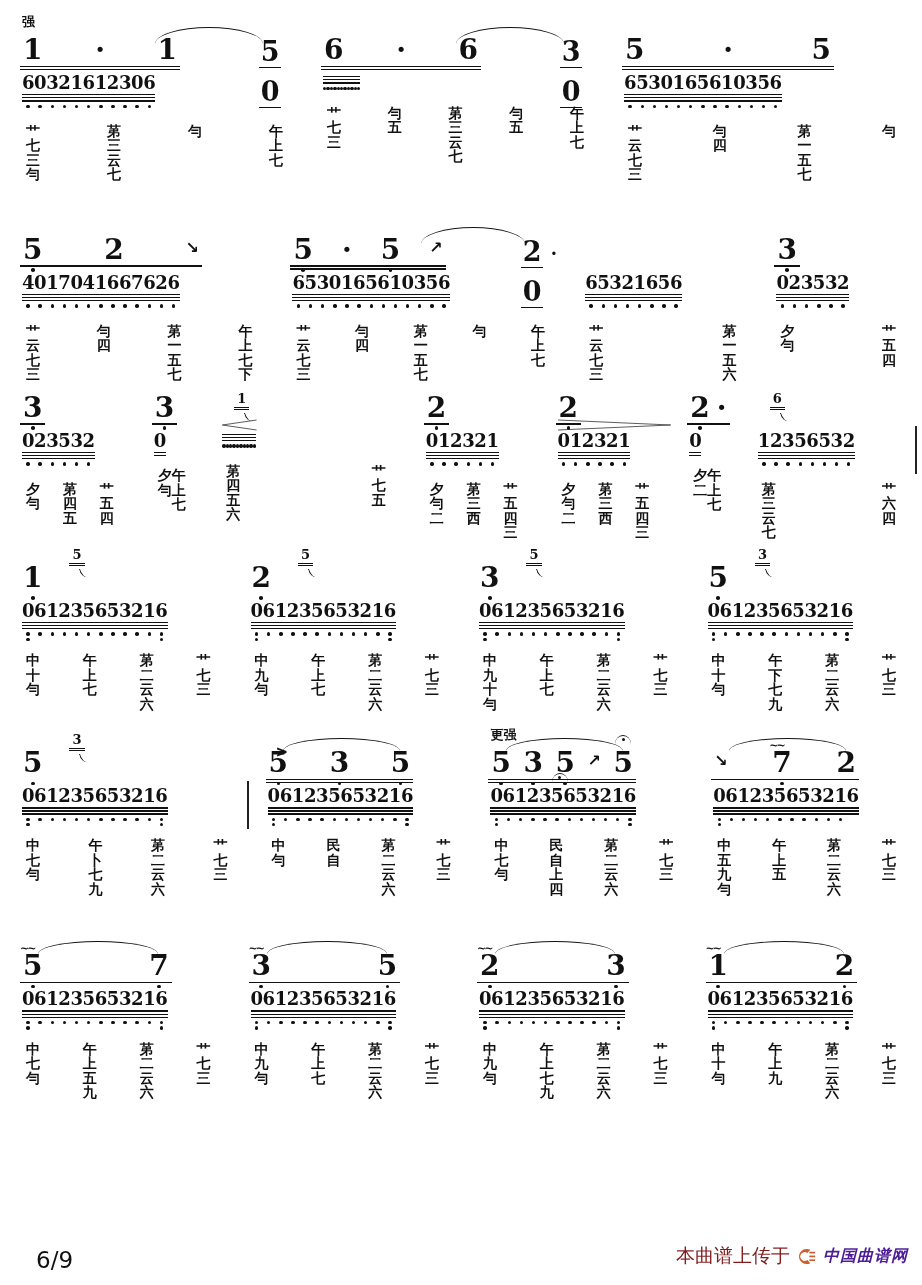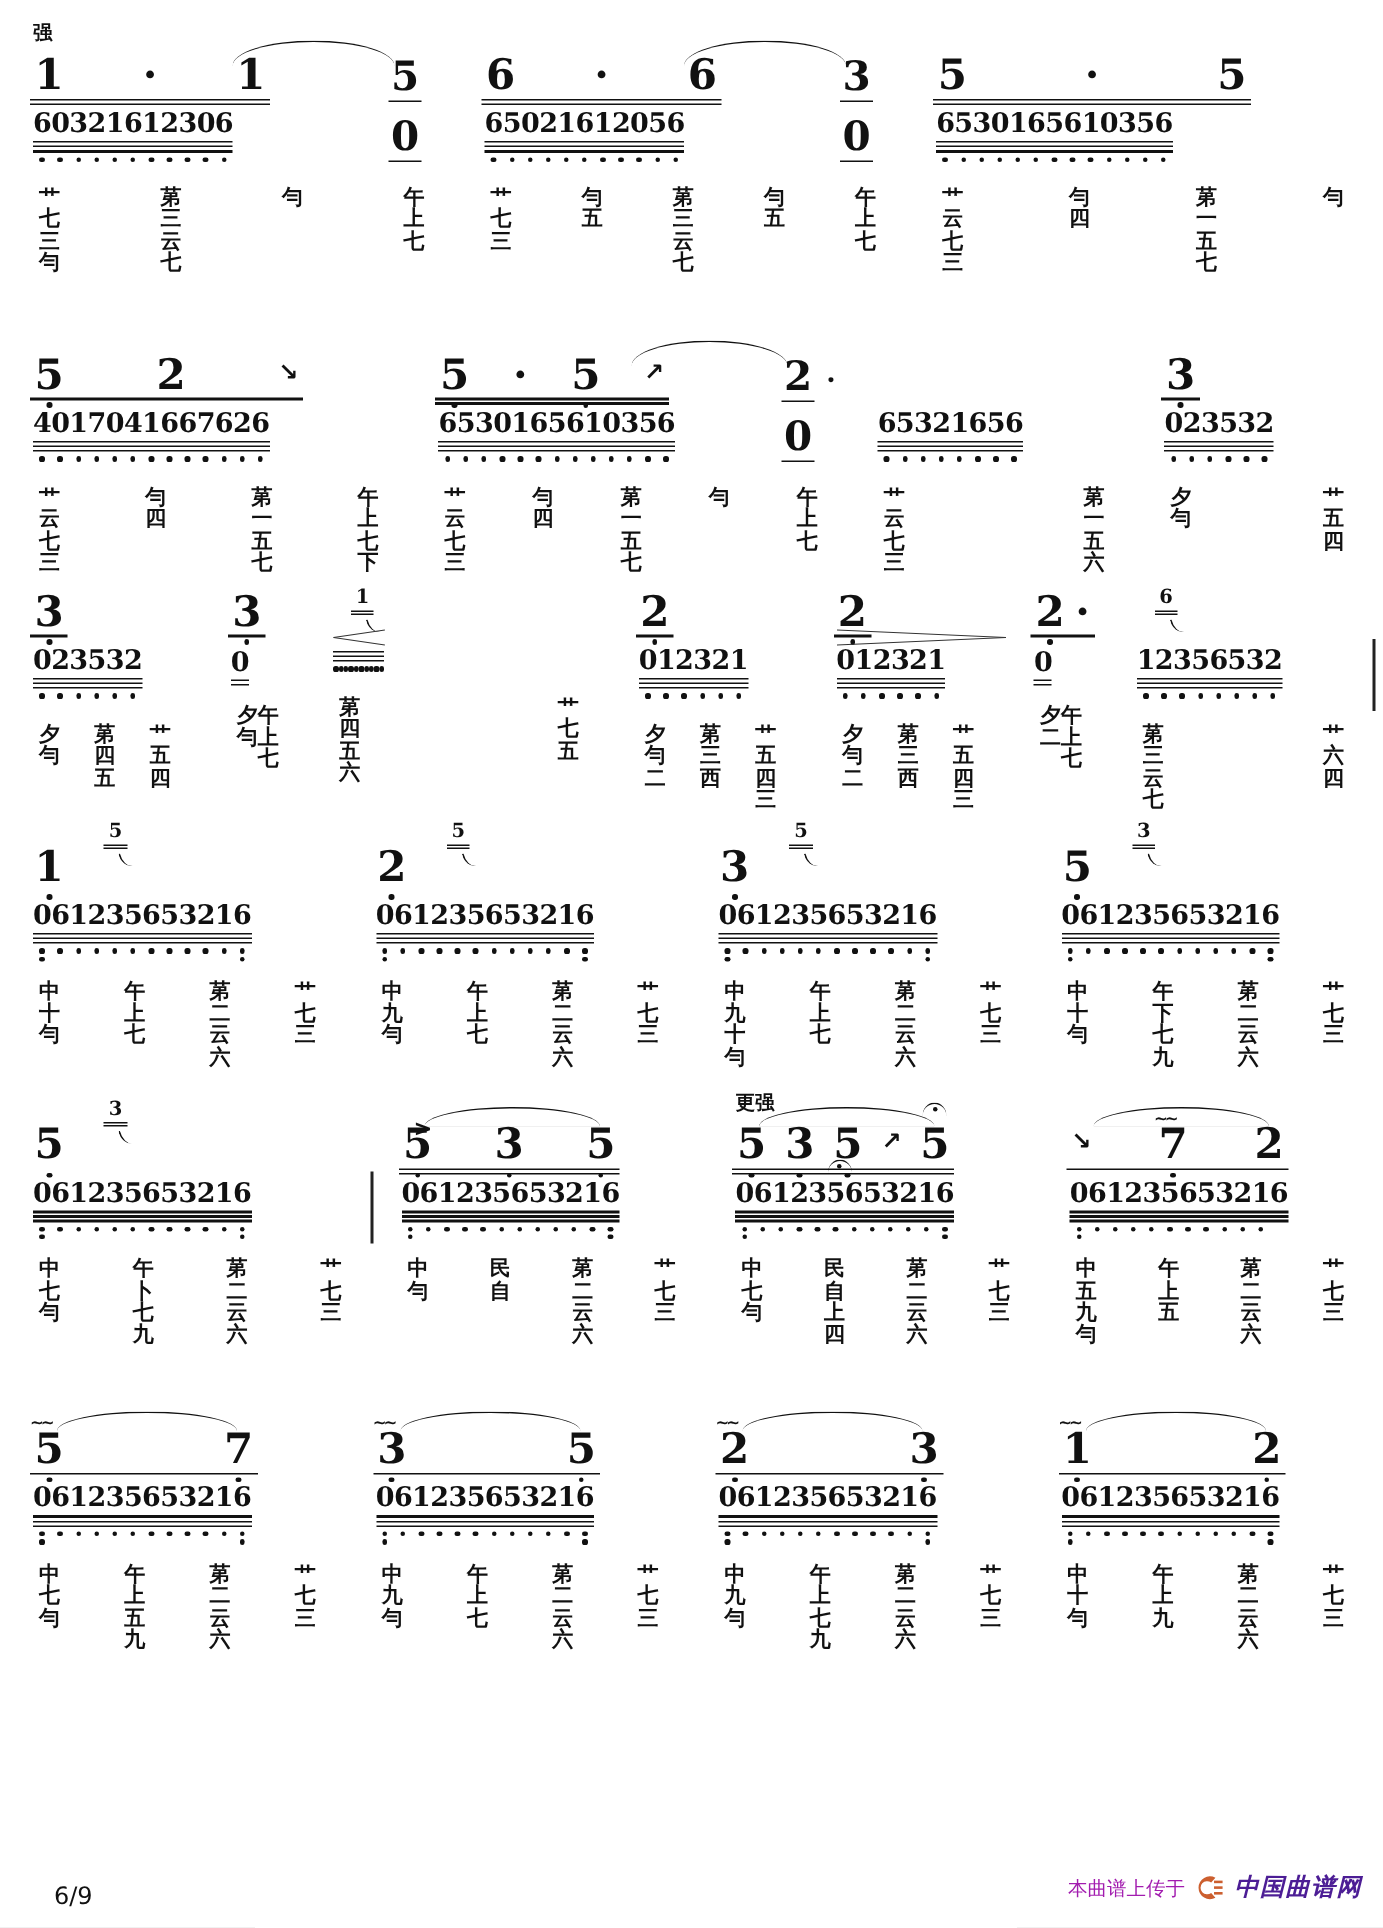--- a/index.html
+++ b/index.html
@@ -58,23 +58,23 @@
         border-top:1.6px solid #111;border-radius:50% 50% 0 0/100% 100% 0 0;}
   .ferm::after{content:"";position:absolute;left:50%;top:2px;width:3px;height:3px;margin-left:-1.5px;
         border-radius:50%;background:#111;}
   .runferm{left:42%;transform:none;top:-14px;}
   .hairpin{position:absolute;top:-13px;left:0;height:12px;z-index:1;pointer-events:none;}
   
   .tabrow{display:flex;justify-content:space-between;padding:12px 12px 0 12px;}
   .cluster{display:flex;flex-direction:column;align-items:center;}
   .tch{font-size:14px;line-height:14.5px;font-weight:bold;font-family:sans-serif;}
   
-  .pagenum{position:absolute;left:36px;bottom:12px;font-size:16px;font-family:"DejaVu Sans",sans-serif;}
+  .pagenum{position:absolute;left:36px;bottom:12px;font-size:23px;font-family:"DejaVu Sans",sans-serif;}
   .credit{position:absolute;right:14px;bottom:16px;display:flex;align-items:center;gap:7px;font-family:sans-serif;}
-  .uptext{font-size:13px;color:#a21caf;}
+  .uptext{font-size:19px;color:#7f1d1d;}
   .site{font-size:16px;font-weight:bold;font-style:italic;color:#4c1d95;letter-spacing:1px;}
 </style>
 </head>
 <body>
 
 <div class="page">
   <div id="score">
       <div class="system sys1">
         <div class="cell hasstack" style="flex-grow: 11.88;">
           <div class="dyn">强</div>
@@ -156,21 +156,21 @@
             <div class="mel spread">
               <i class="mline"></i>
               <i class="mline l2"></i>
               <span class="tok"><span class="glyph">6</span></span>
               <span class="tok"><span class="glyph">·</span></span>
               <span class="tok"><span class="glyph">6</span></span>
             </div>
           </div>
           <i class="tiestack"></i>
           <div class="stack"><div class="st">3</div><br><div class="sb">0</div></div>
-          <div class="runrow"><div class="runwrap"><div class="rdigits">65021612056</div><div class="beams">
+          <div class="runrow"><div class="runwrap"><div class="beams">
                 <i class="bl"></i>
                 <i class="bl"></i>
                 <i class="bl"></i>
               </div><div class="dotsrow">
                 <span class="dcell">
                   <i class="dot"></i>
                 </span>
                 <span class="dcell">
                   <i class="dot"></i>
                 </span>

